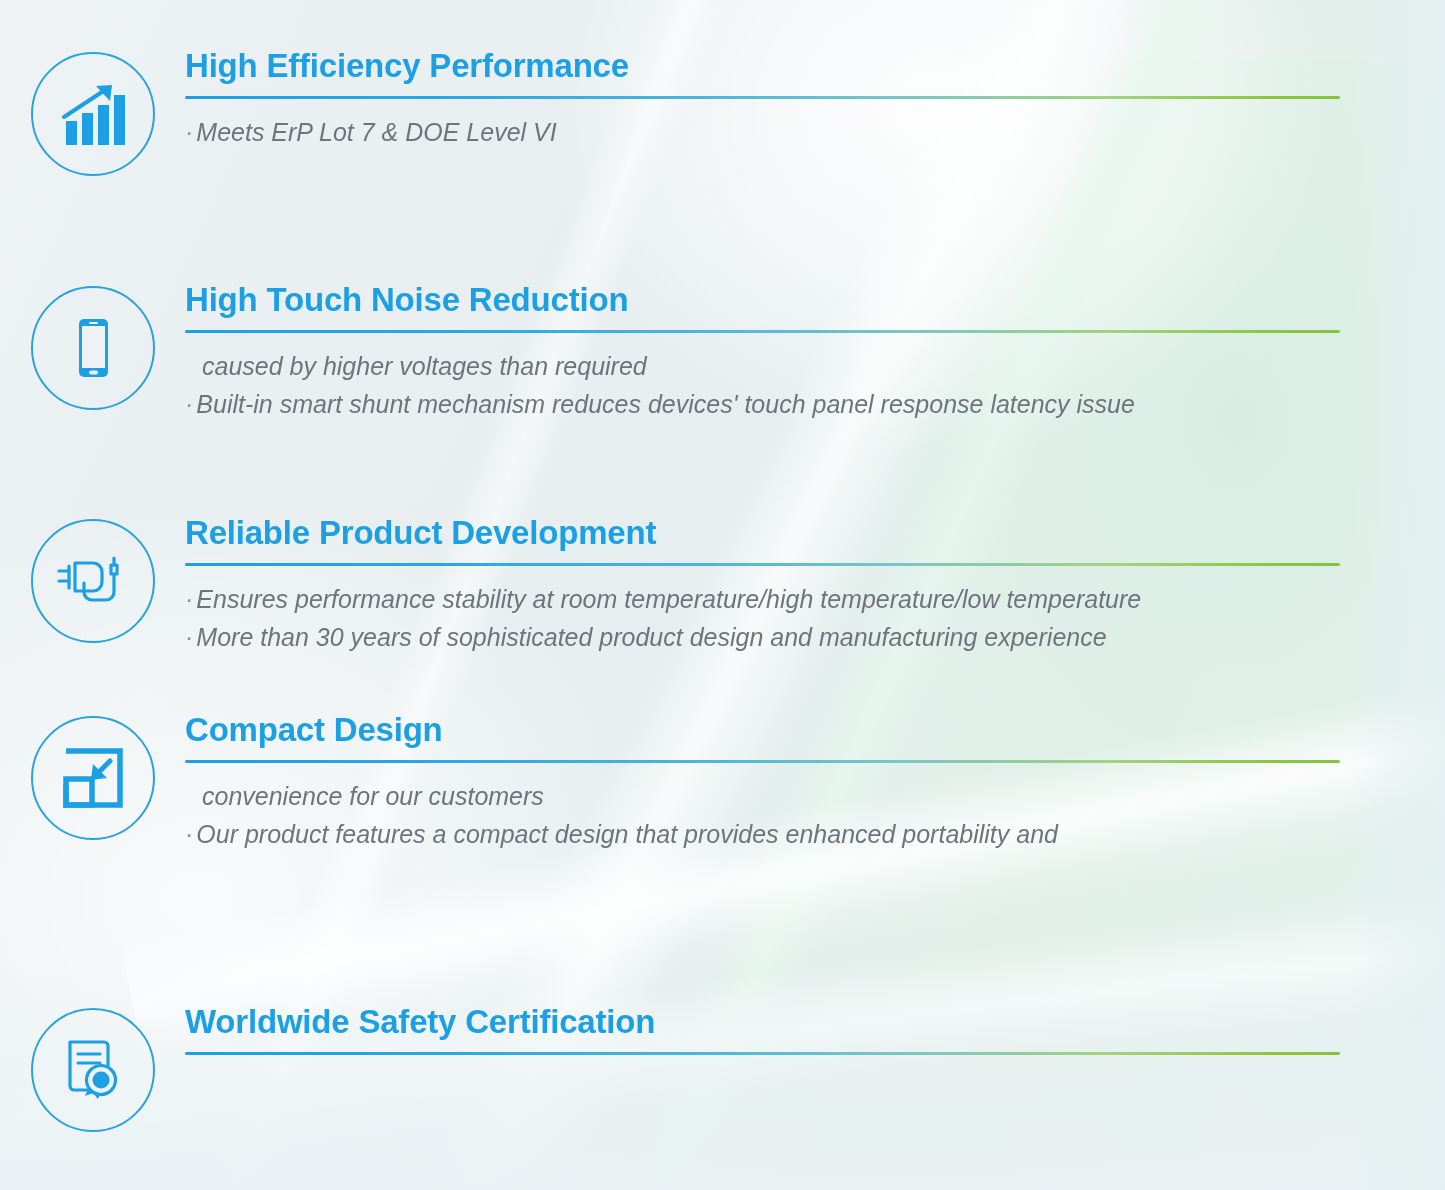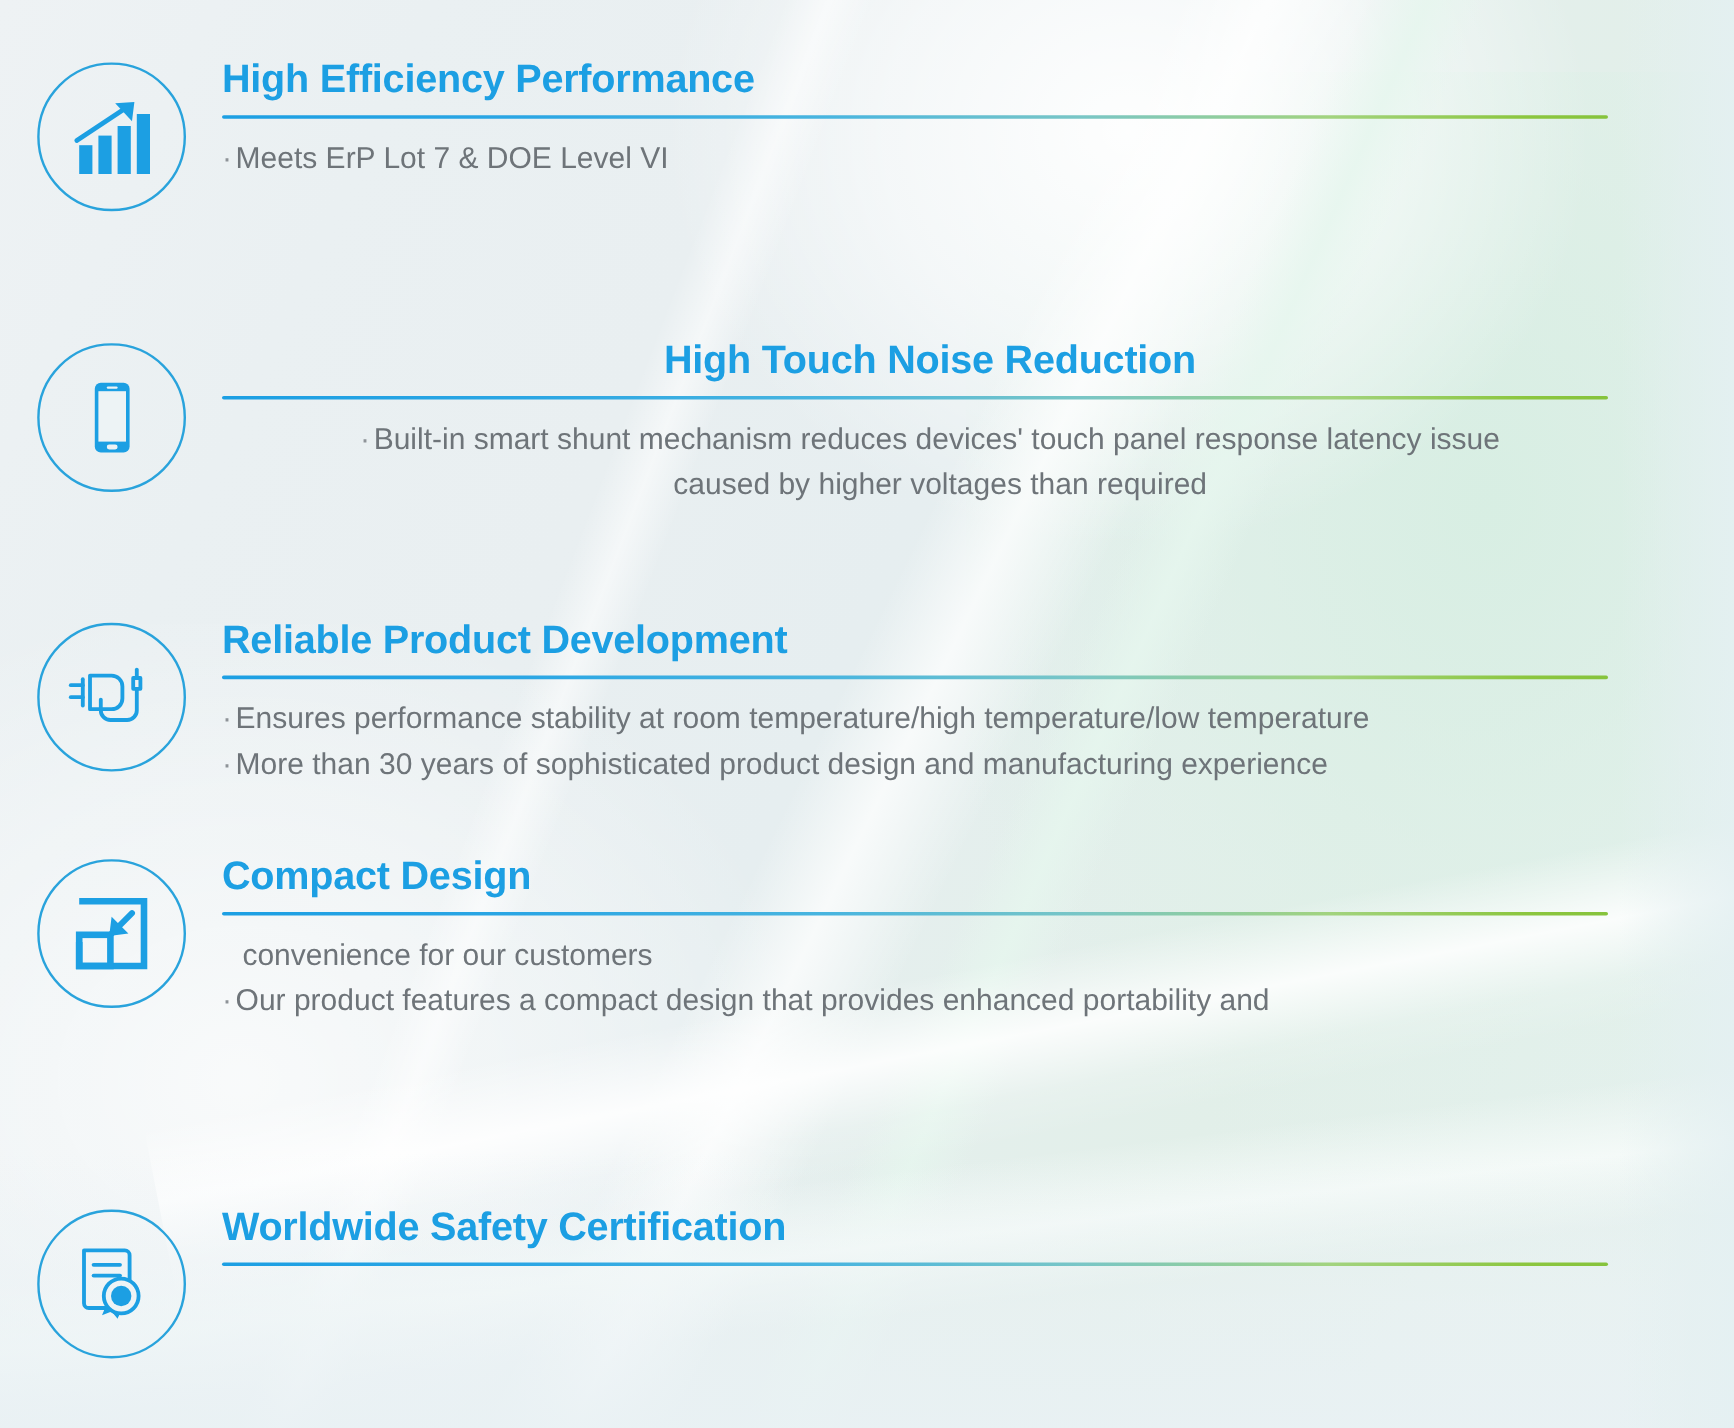--- a/index.html
+++ b/index.html
@@ -170,20 +170,21 @@
 
   .feature-body {
     margin-top: 14px;
     color: #6E7479;
     font-size: 25px;
     line-height: 1.52;
   }
   .body-line {
     display: block;
     white-space: nowrap;
+    font-style: italic;
   }
   .bullet-dot {
     color: #8E9398;
     margin-right: 3px;
   }
   .hang {
     display: inline-block;
     padding-left: 17px;
   }
 </style>
@@ -221,37 +222,37 @@
     </div>
     <div class="text-col">
       <div class="feature-title">High Efficiency Performance</div>
       <div class="feature-divider"></div>
       <div class="feature-body">
         <span class="body-line"><span class="bullet-dot">·</span><span>Meets ErP Lot 7 &amp; DOE Level VI</span></span>
       </div>
     </div>
   </div>
 
-  <div class="feature-row" style="top:282px;text-align:center;">
+  <div class="feature-row" style="top:282px;">
     <div class="icon-col">
       <div class="icon-circle">
         <svg width="72" height="72" viewBox="0 0 72 72">
           <rect x="22" y="7" width="29" height="58" rx="5" ry="5" fill="#1C9FE3"></rect>
           <rect x="25" y="14" width="23" height="42" fill="#EDF3F5"></rect>
           <rect x="32" y="10" width="9" height="2" rx="1" fill="#EDF3F5"></rect>
           <rect x="32" y="58.5" width="9" height="4" rx="2" fill="#EDF3F5"></rect>
         </svg>
       </div>
     </div>
     <div class="text-col">
       <div class="feature-title">High Touch Noise Reduction</div>
       <div class="feature-divider"></div>
       <div class="feature-body">
+        <span class="body-line hang">caused by higher voltages than required</span>
         <span class="body-line"><span class="bullet-dot">·</span><span>Built-in smart shunt mechanism reduces devices' touch panel response latency issue</span></span>
-        <span class="body-line hang">caused by higher voltages than required</span>
       </div>
     </div>
   </div>
 
   <div class="feature-row" style="top:515px;">
     <div class="icon-col">
       <div class="icon-circle">
         <svg width="76" height="76" viewBox="0 0 76 76">
           <g fill="none" stroke="#1C9FE3" stroke-width="3.2" stroke-linecap="round" stroke-linejoin="round">
             <path d="M20 20 h18 a9 9 0 0 1 9 9 v10 a9 9 0 0 1 -9 9 h-18 z"></path>

